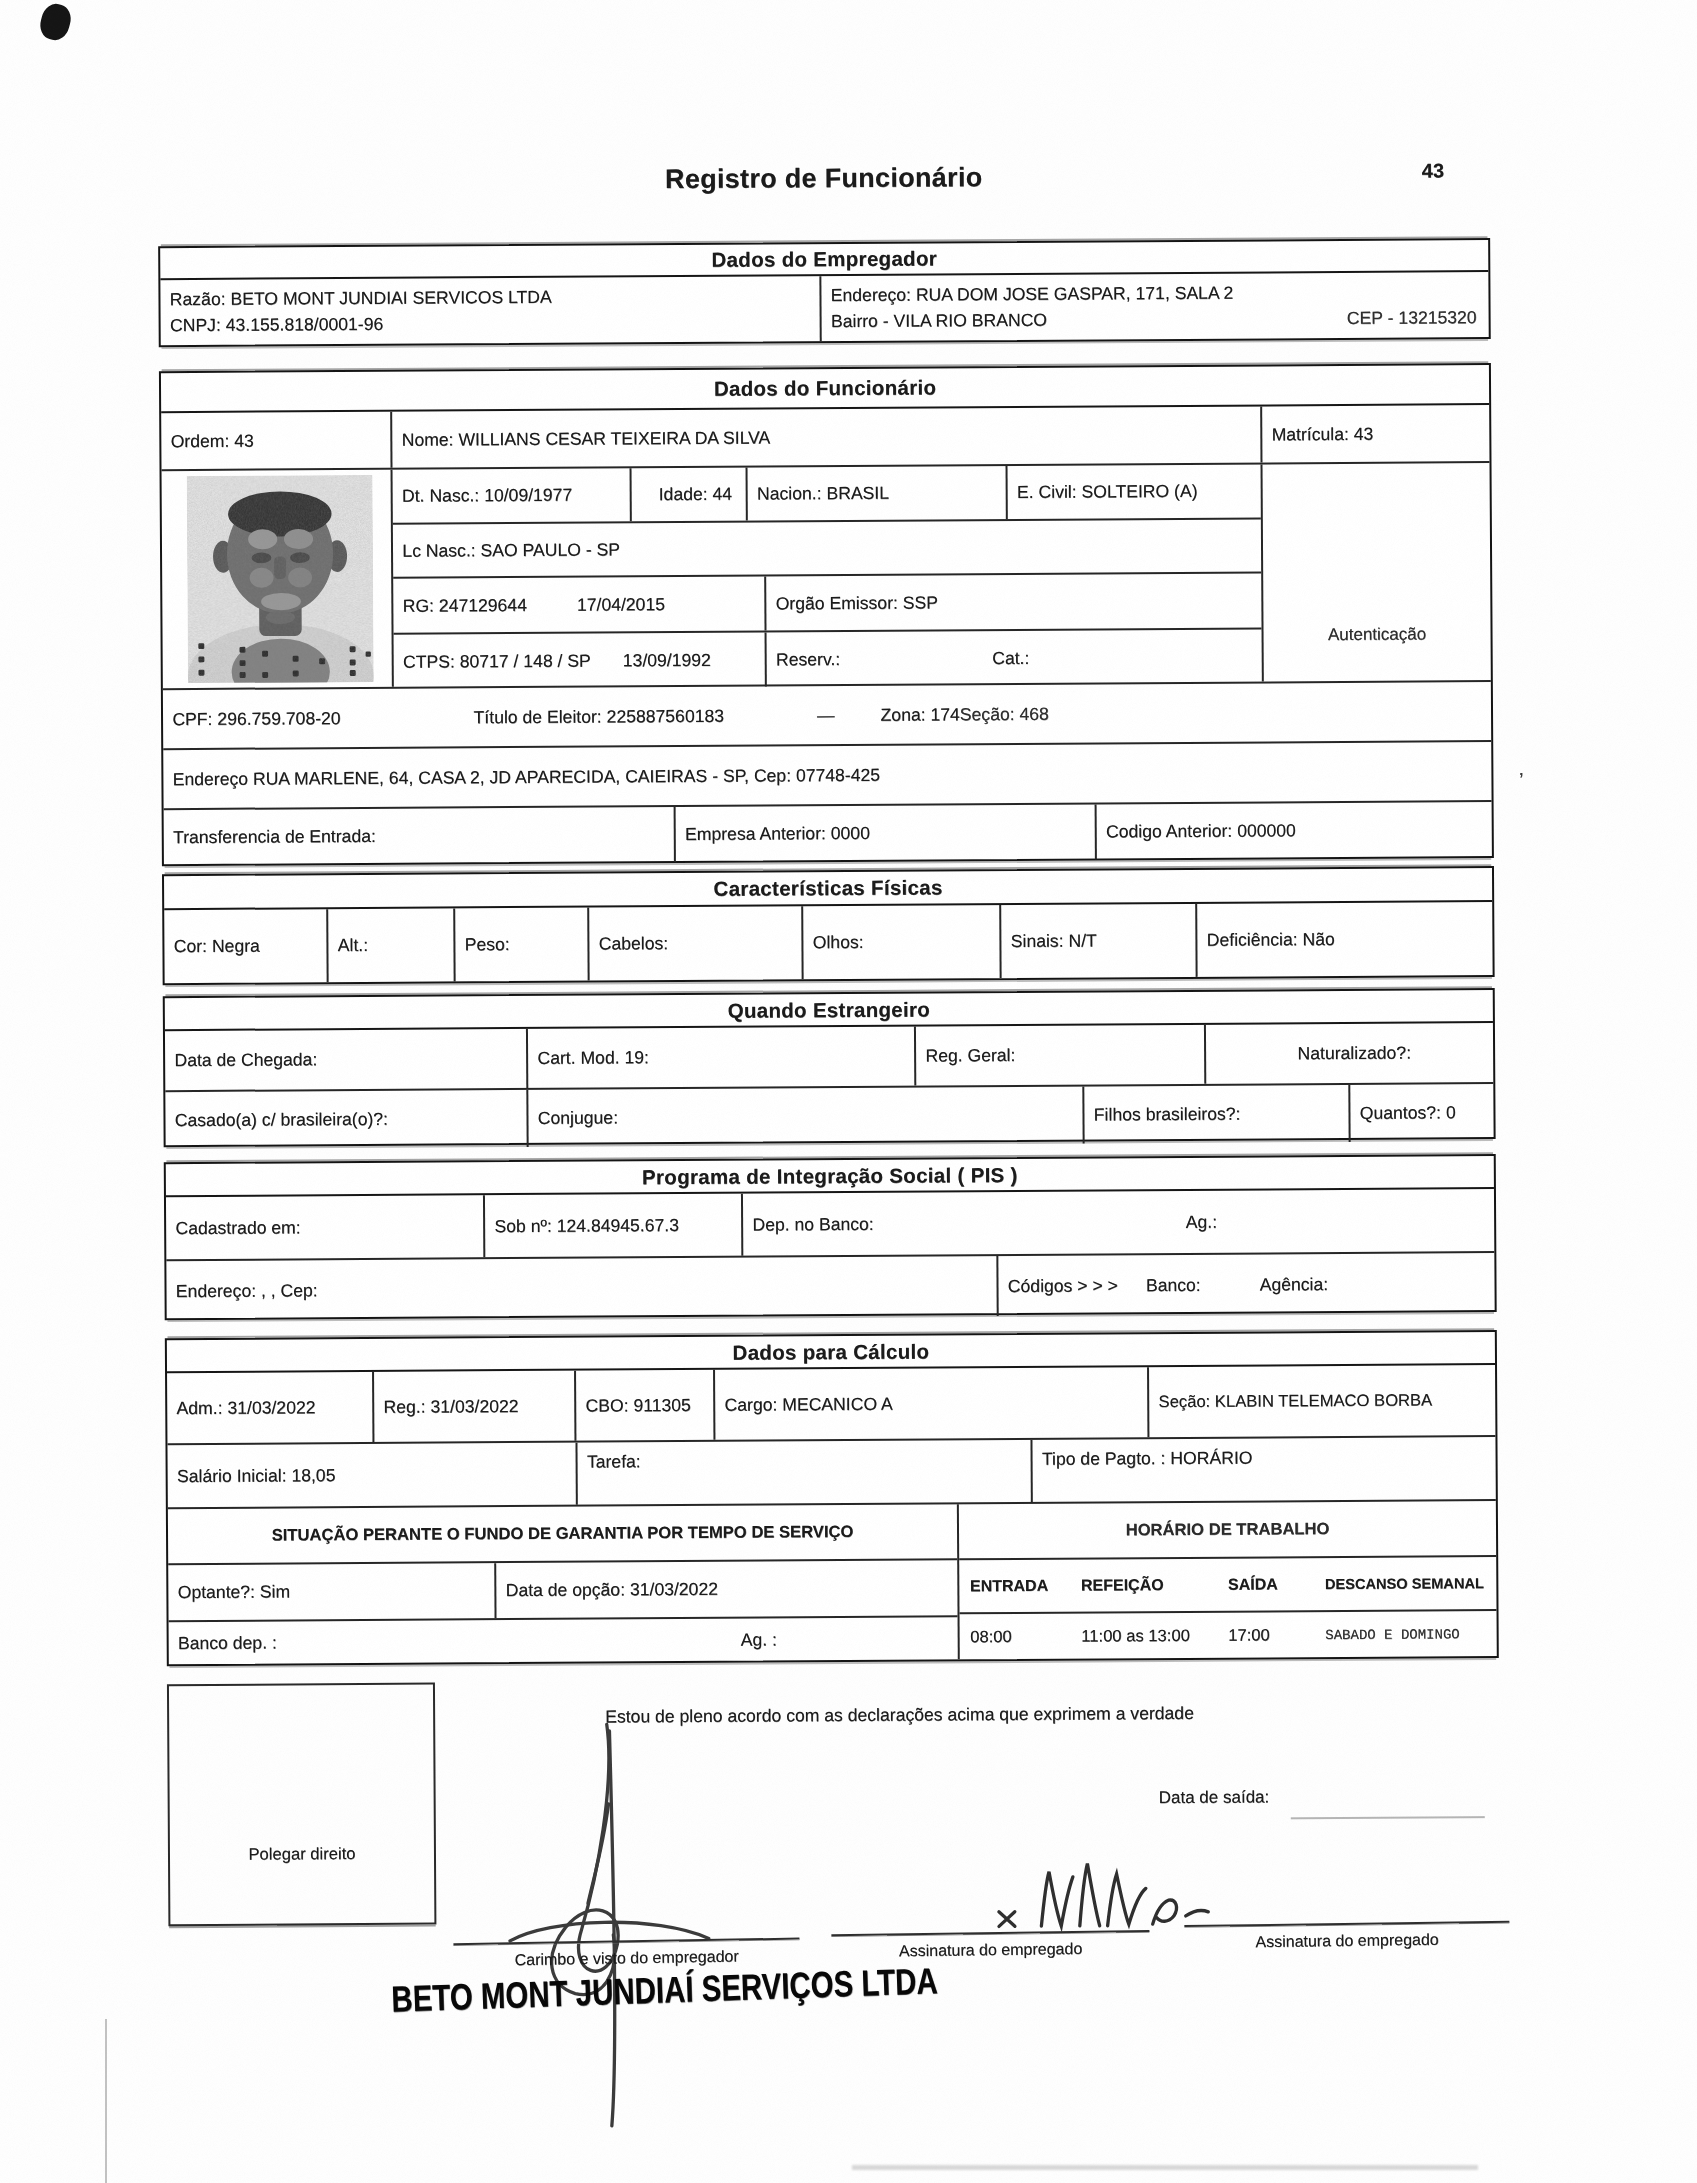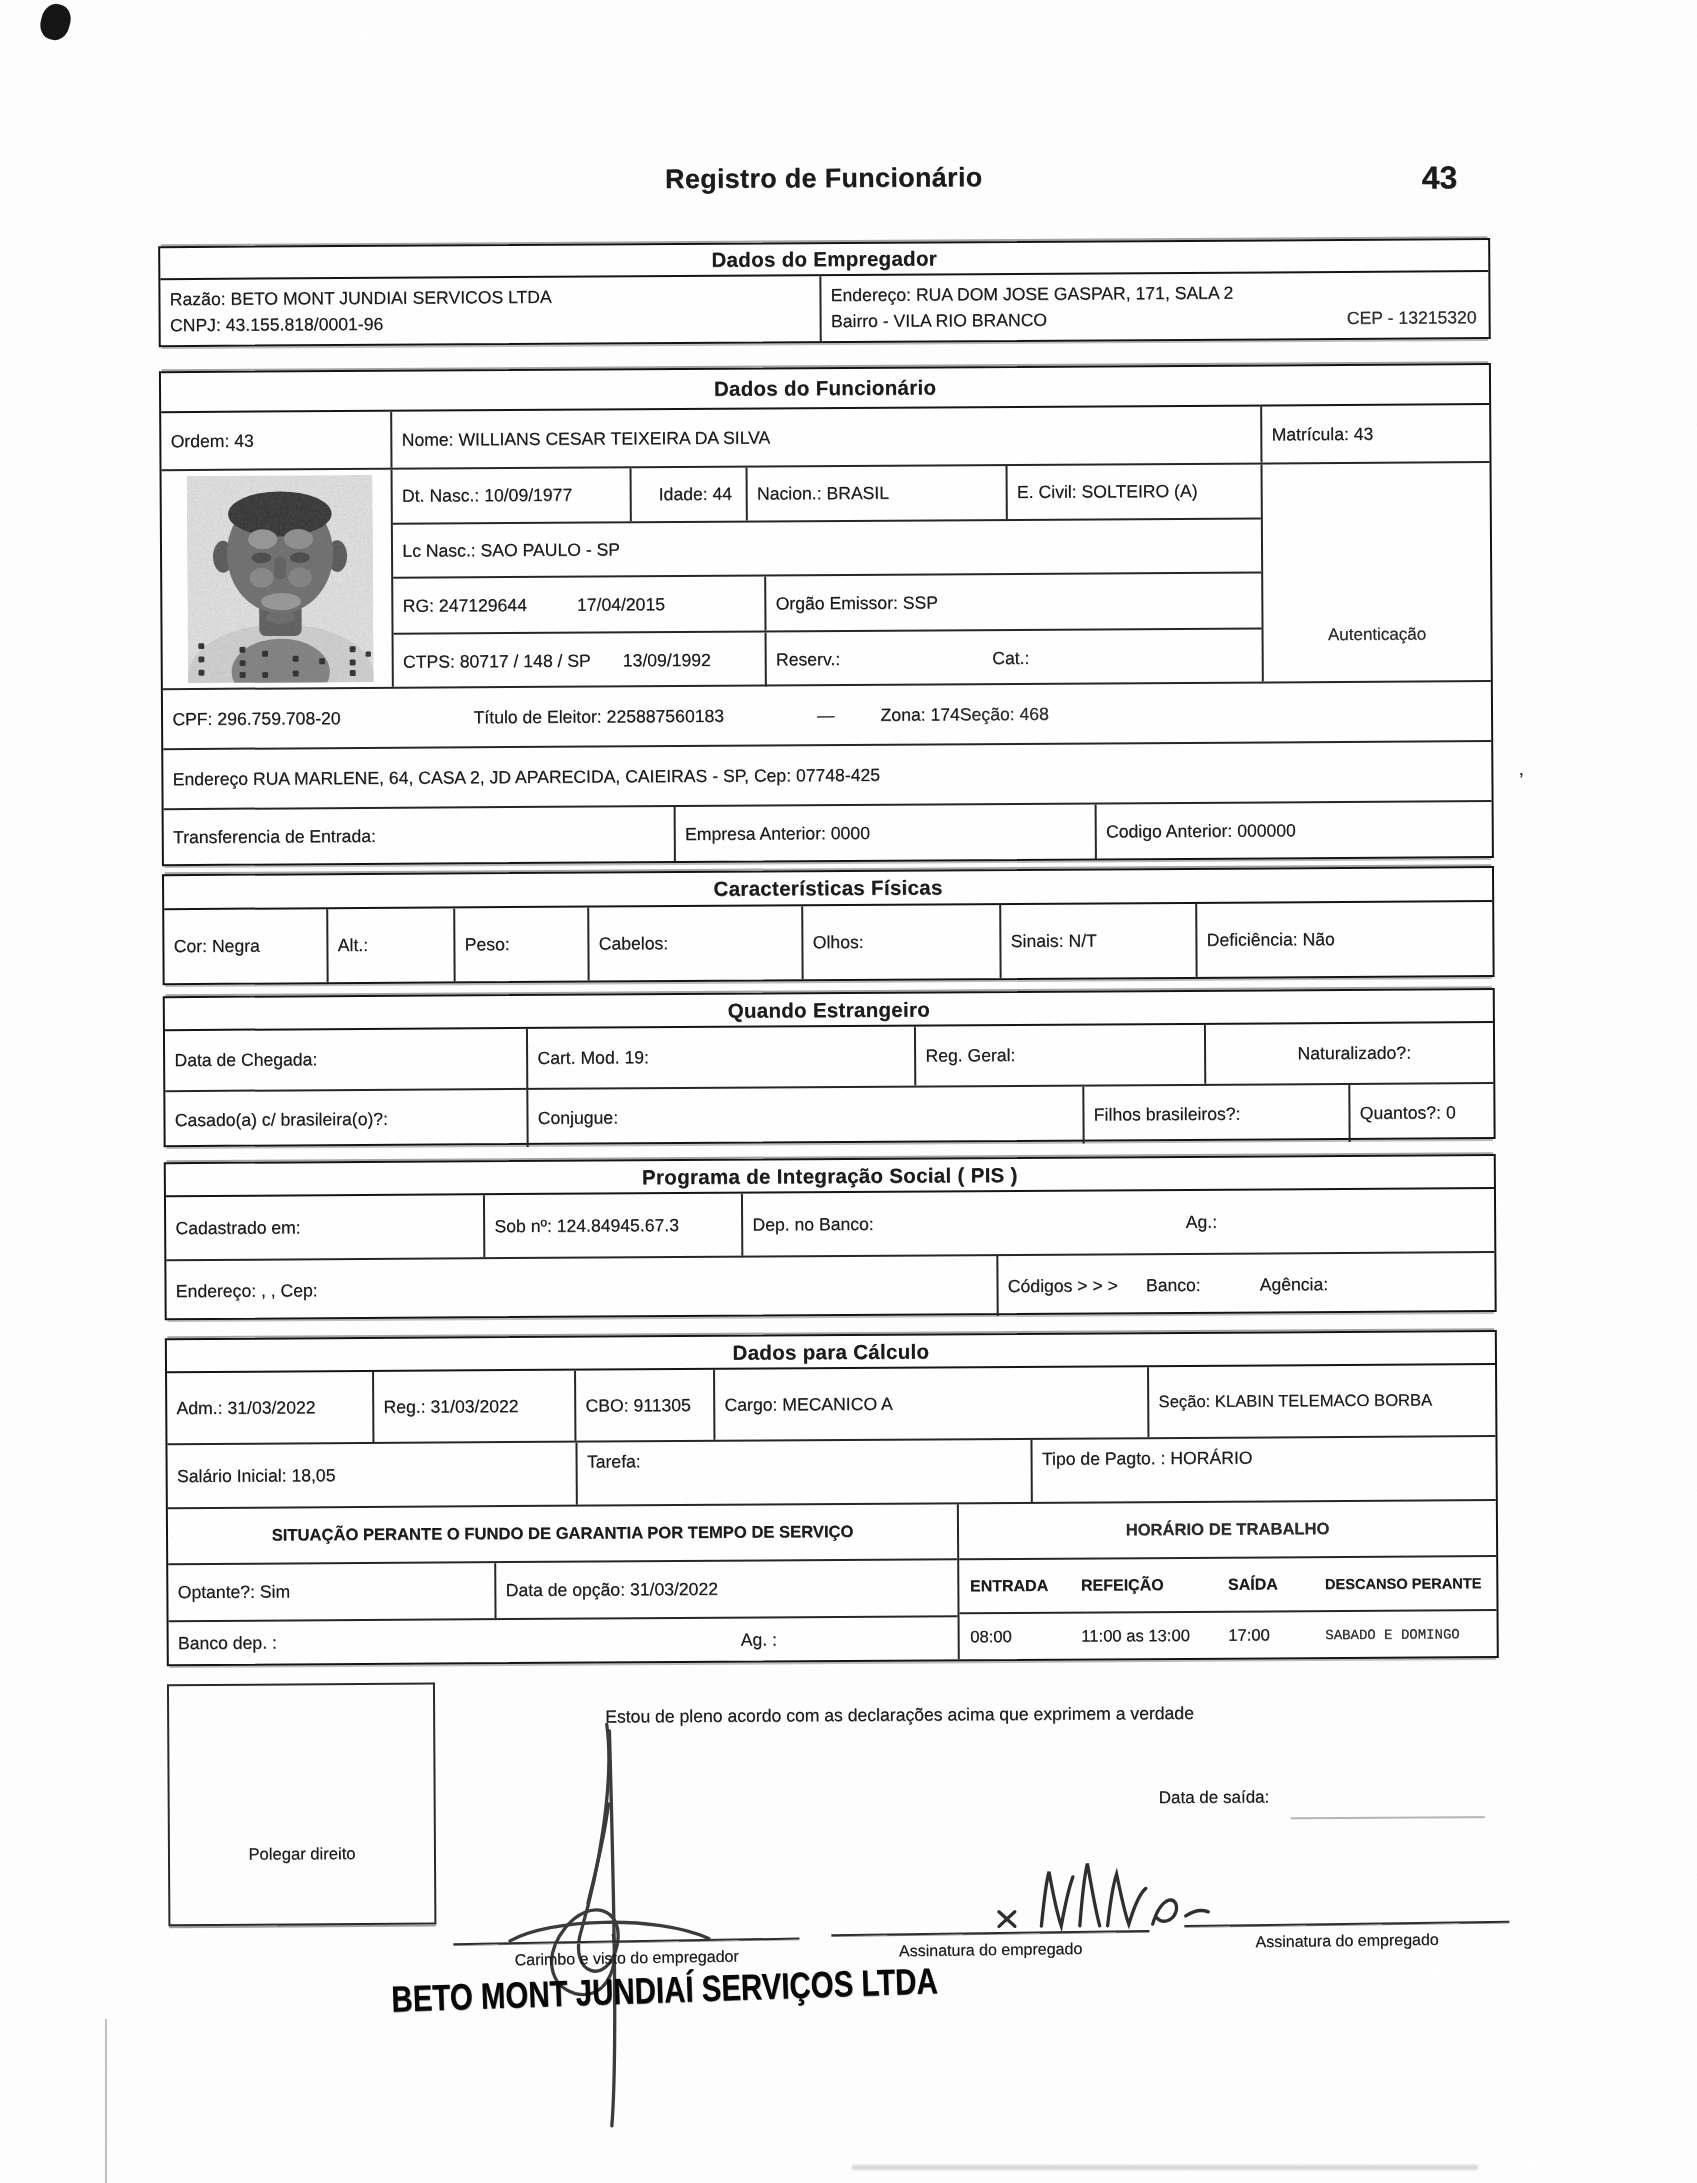--- a/index.html
+++ b/index.html
@@ -5,21 +5,21 @@
   html,body{margin:0;padding:0;background:#dcdcdc;}
   .page{
     position:relative;width:1697px;height:2183px;background:#fefefe;
     font-family:"Liberation Sans",sans-serif;color:#1b1b1b;overflow:hidden;
   }
   .page *{box-sizing:border-box;}
   .skew{position:absolute;inset:0;transform:rotate(-0.35deg);transform-origin:50% 40%;}
   .ink{text-shadow:0.3px 0.4px 0.6px rgba(25,25,25,0.55);}
   .page-title{position:absolute;left:162px;width:1332px;top:163px;text-align:center;
     font-size:27px;font-weight:bold;letter-spacing:0.3px;}
-  .page-number{position:absolute;left:1426px;top:163px;font-size:32px;font-weight:bold;text-align:center;}
+  .page-number{position:absolute;left:1426px;top:163px;font-size:20px;font-weight:bold;text-align:center;}
   .sec{position:absolute;left:162px;width:1332px;border:2px solid #141414;background:#fff;
     box-shadow:0 -4.6px 0 -2.7px #a6a6a6, 0 4.6px 0 -2.7px #bdbdbd;display:flex;flex-direction:column;}
   .sec-h{font-weight:bold;font-size:20.5px;text-align:center;border-bottom:2px solid #161616;
     display:flex;align-items:center;justify-content:center;letter-spacing:0.3px;flex:0 0 auto;}
   .row{display:flex;border-top:2px solid #262626;flex:0 0 auto;}
   .row.first{border-top:none;}
   .cell{display:flex;align-items:center;padding-left:9.3px;border-left:2px solid #262626;
     font-size:17.6px;white-space:nowrap;}
   .cell.first{border-left:none;}
   .col{display:flex;flex-direction:column;}
@@ -257,21 +257,21 @@
         </div>
 
         <div class="col vcol" style="flex:1 1 auto;">
           <div class="row first ink" style="height:54px;align-items:center;justify-content:center;font-weight:bold;font-size:16.6px;color:#2b2b2b;">
             <span>HORÁRIO DE TRABALHO</span>
           </div>
           <div class="row ink" style="height:54px;display:grid;grid-template-columns:111px 147px 97px 1fr;align-items:center;padding:0 9.3px 0 10.6px;font-weight:bold;">
             <span style="font-size:16px;">ENTRADA</span>
             <span style="font-size:16px;">REFEIÇÃO</span>
             <span style="font-size:16px;">SAÍDA</span>
-            <span style="font-size:14.6px;">DESCANSO PERANTE</span>
+            <span style="font-size:14.6px;">DESCANSO SEMANAL</span>
           </div>
           <div class="row ink" style="flex:1 1 auto;display:grid;grid-template-columns:111px 147px 97px 1fr;align-items:center;padding:0 9.3px 0 10.6px;">
             <span style="font-size:16.6px;">08:00</span>
             <span style="font-size:16.6px;">11:00 as 13:00</span>
             <span style="font-size:16.6px;">17:00</span>
             <span style="font-size:14px;color:#2f2f2f;font-family:Liberation Mono, monospace;">SABADO E DOMINGO</span>
           </div>
         </div>
       </div>
     </div>

